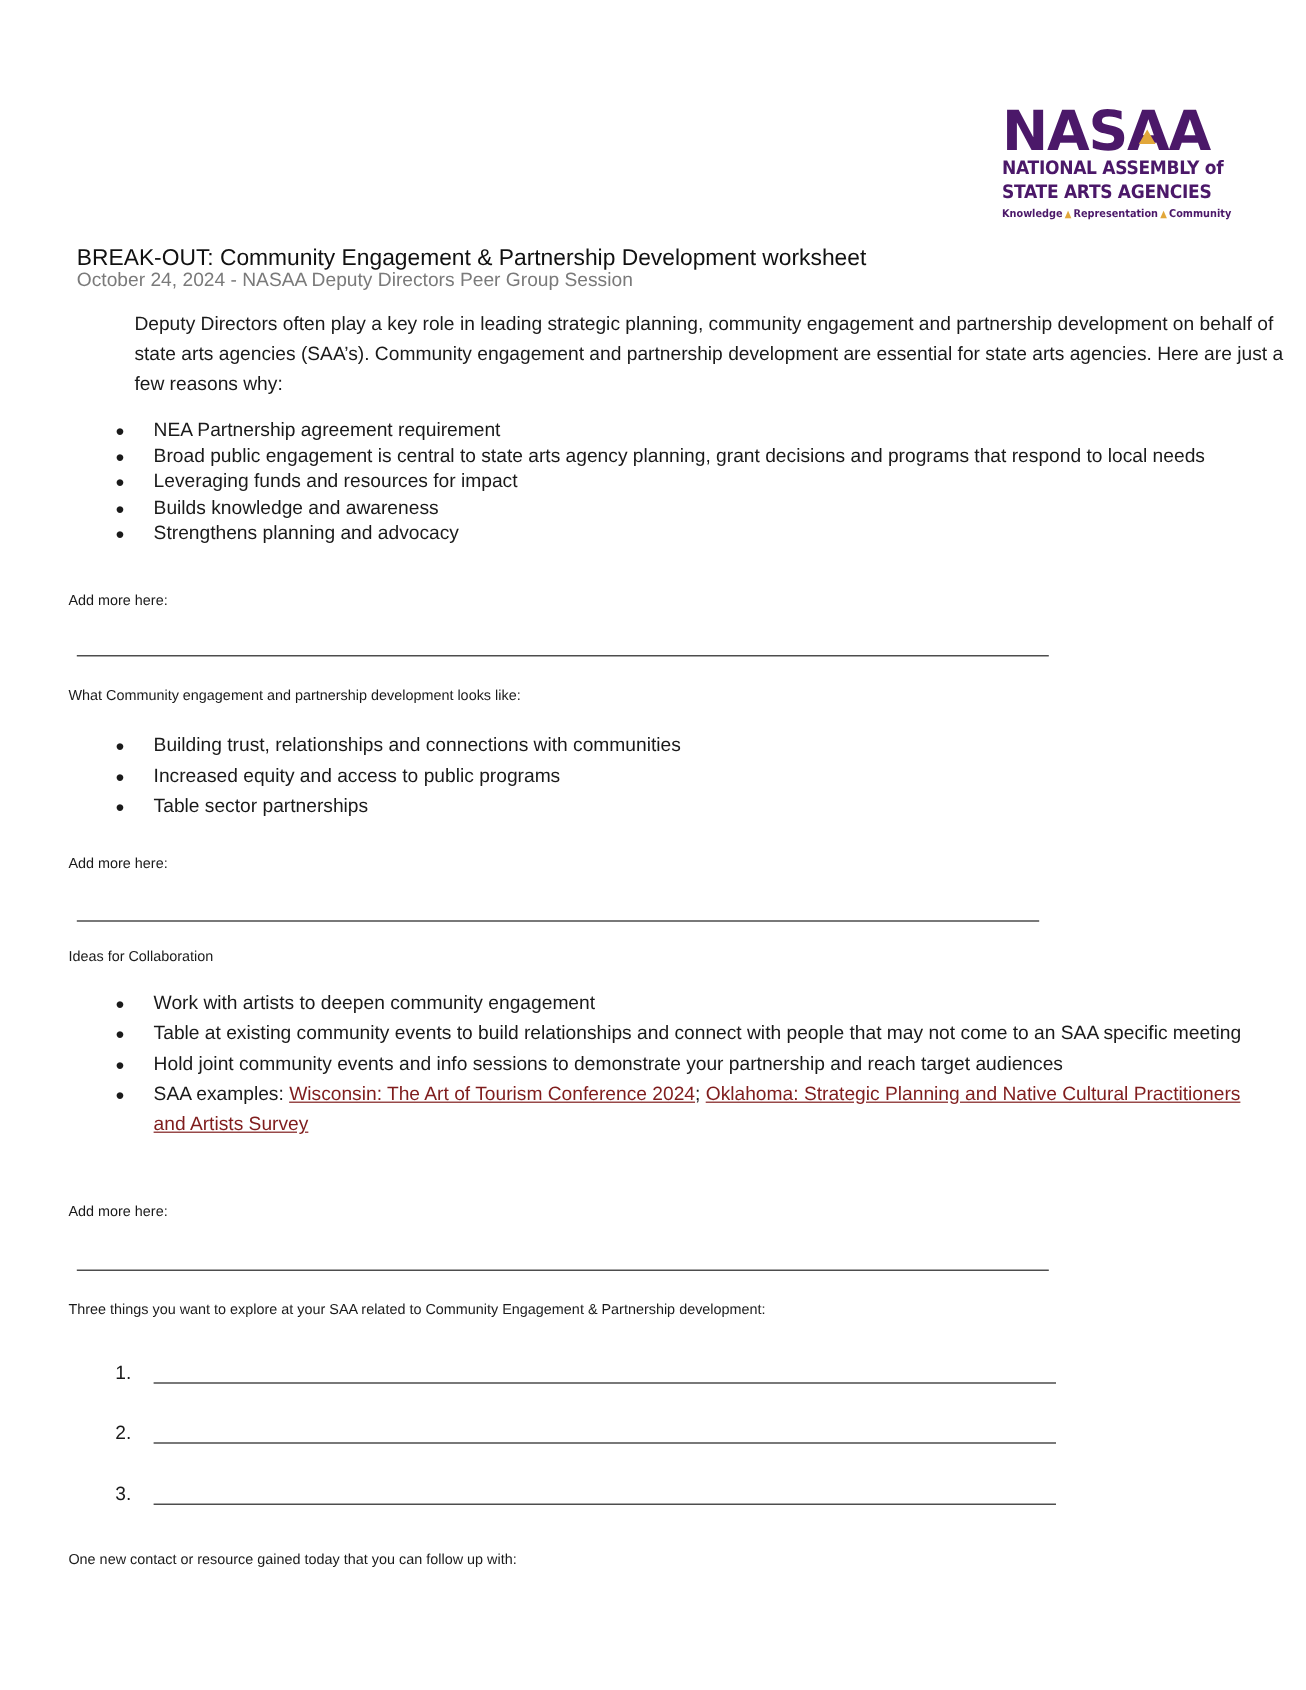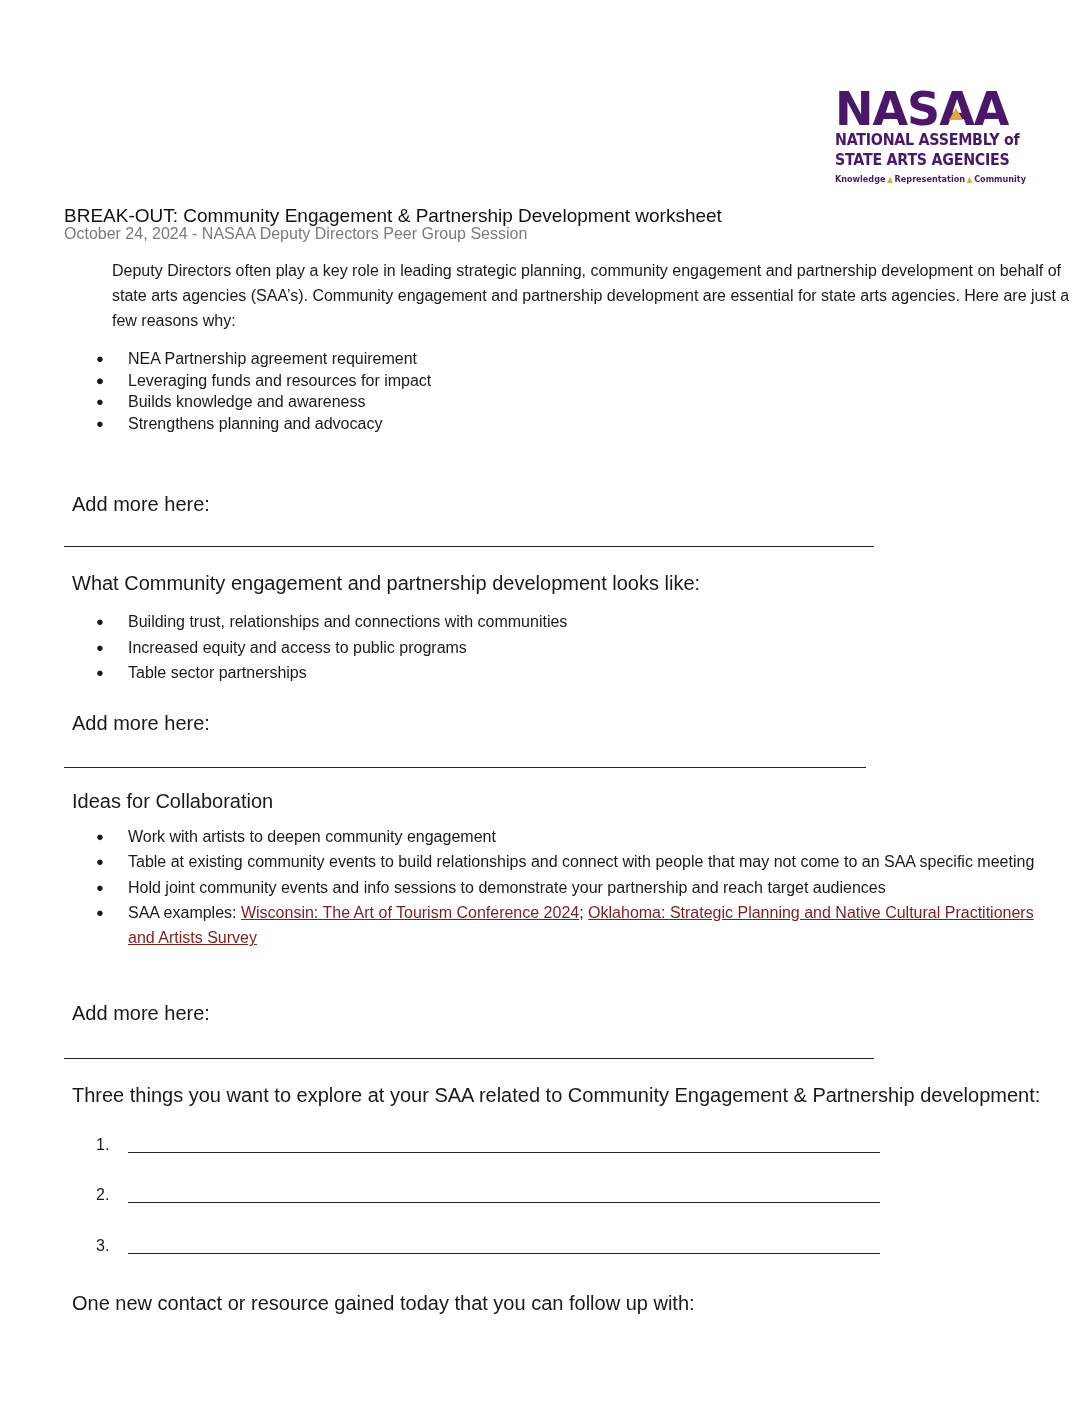--- a/index.html
+++ b/index.html
@@ -16,21 +16,21 @@
 
     .date { position: absolute; left: 64px; top: 179px; font-size: 16px; color: #7a7a7a; margin-top: 46px; }
     .title { position: absolute; left: 64px; top: 205px; font-size: 19px; color: #111; }
     .para { position: absolute; left: 64px; top: 258px; width: 980px; font-size: 16px; line-height: 25px; margin-left: 48px; }
     ul.blist { position: absolute; left: 64px; margin: 0; padding: 0; list-style: none; width: 990px; font-size: 16px; }
     ul.blist li { position: relative; padding-left: 64px; }
     ul.blist li .bullet { position: absolute; left: 32px; top: 0; font-size: 13px; }
     .b1 li { line-height: 21.6px; }
     .b2 li { line-height: 25.5px; }
     .b3 li { line-height: 25.3px; }
-    .label { position: absolute; left: 72px; font-size: 20px; }
+    .label { position: absolute; left: 57px; font-size: 12px; }
     .rule { position: absolute; left: 64px; border-bottom: 1px solid #222; height: 0; }
     .num { position: absolute; left: 96px; font-size: 16px; }
     a.link { color: #7f1d1d; text-decoration: underline; }
   </style>
 </head>
 <body>
 
 <div class="logo">
   <div class="word"><span>NASAA</span><span class="tri"></span></div>
   <div class="l1">NATIONAL ASSEMBLY of</div>
@@ -40,21 +40,21 @@
   </div>
 </div>
 
 <div class="date">October 24, 2024 - NASAA Deputy Directors Peer Group Session</div>
 <div class="title">BREAK-OUT: Community Engagement &amp; Partnership Development worksheet</div>
 
 <div class="para">Deputy Directors often play a key role in leading strategic planning, community engagement and partnership development on behalf of state arts agencies (SAA’s). Community engagement and partnership development are essential for state arts agencies. Here are just a few reasons why:</div>
 
 <ul class="blist b1" style="top:348px;">
   <li><span class="bullet">●</span><span>NEA Partnership agreement requirement</span></li>
-  <li><span class="bullet">●</span></li>
+  <li><span class="bullet">●</span><span>Broad public engagement is central to state arts agency planning, grant decisions and programs that respond to local needs</span></li>
   <li><span class="bullet">●</span><span>Leveraging funds and resources for impact</span></li>
   <li><span class="bullet">●</span><span>Builds knowledge and awareness</span></li>
   <li><span class="bullet">●</span><span>Strengthens planning and advocacy</span></li>
 </ul>
 
 <div class="label" style="top:493px;">Add more here:</div>
 <div class="rule" style="top:546px; width:810px;"></div>
 
 <div class="label" style="top:572px;text-align:right;">What Community engagement and partnership development looks like:</div>
 <ul class="blist b2" style="top:609px;">

